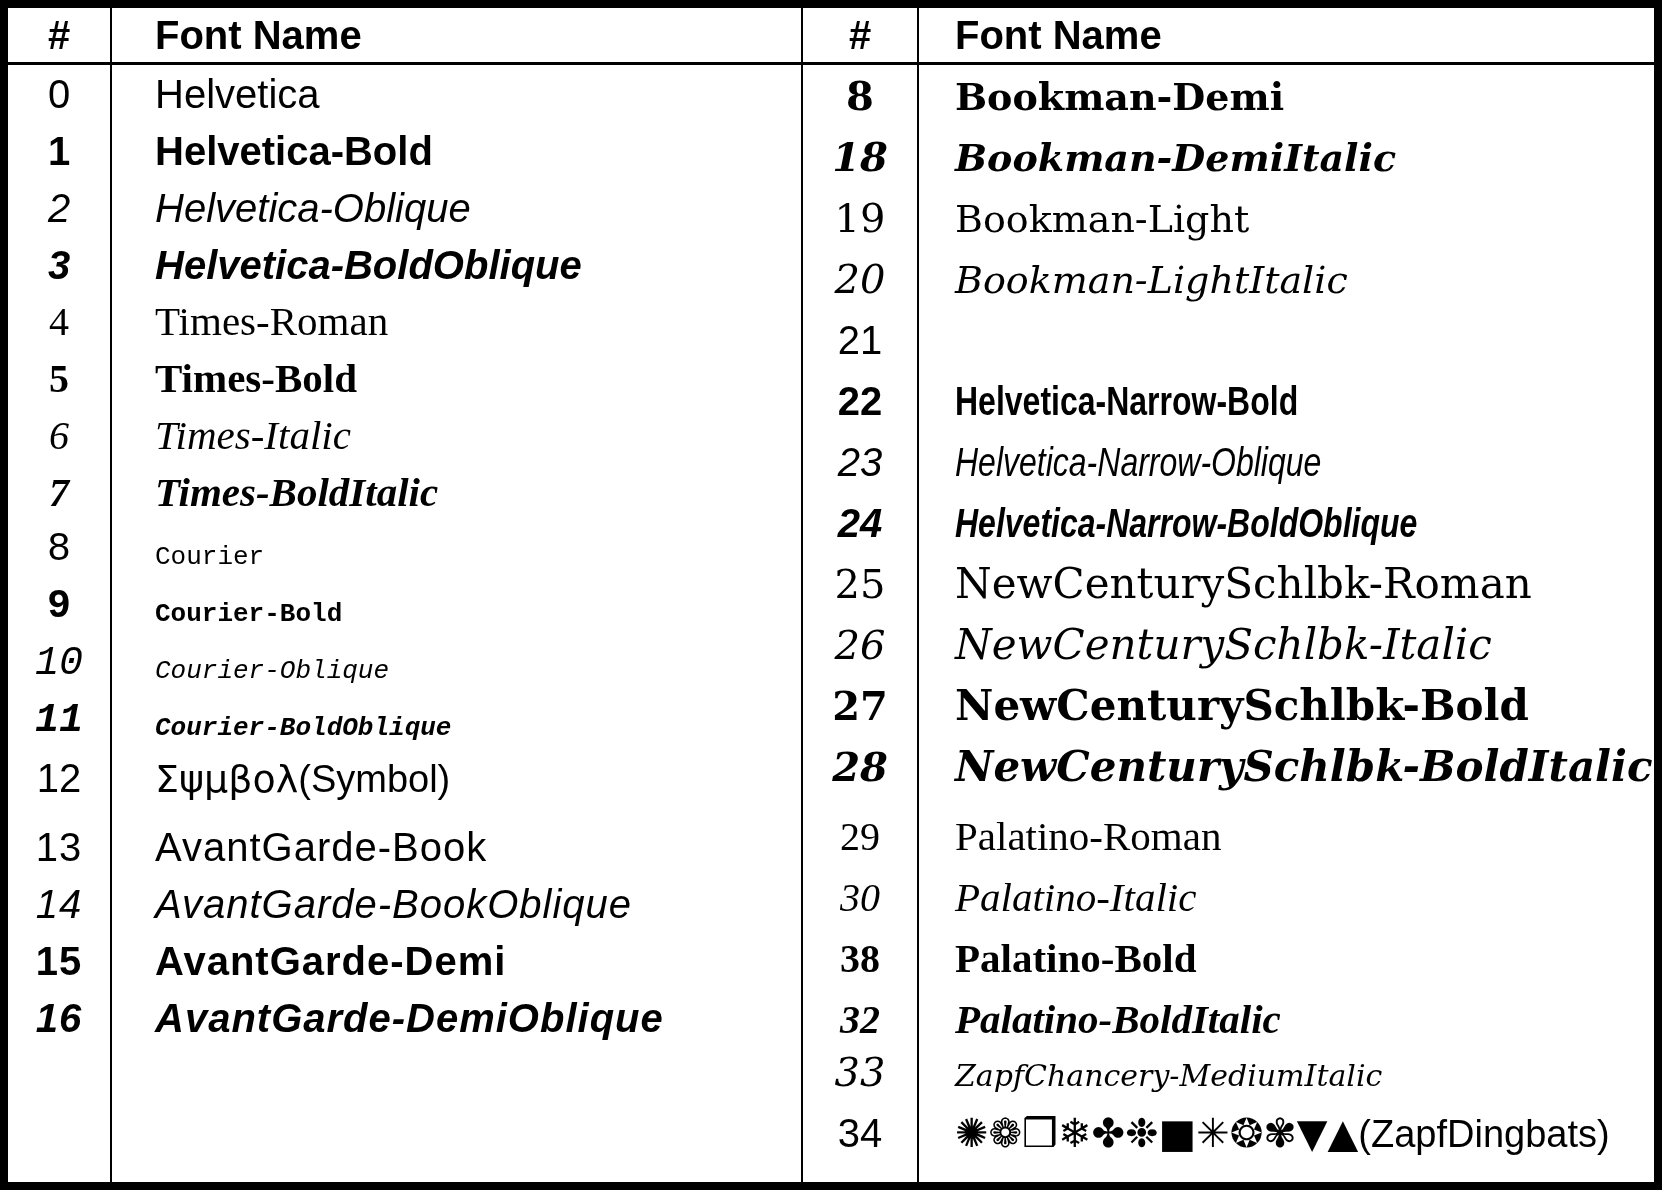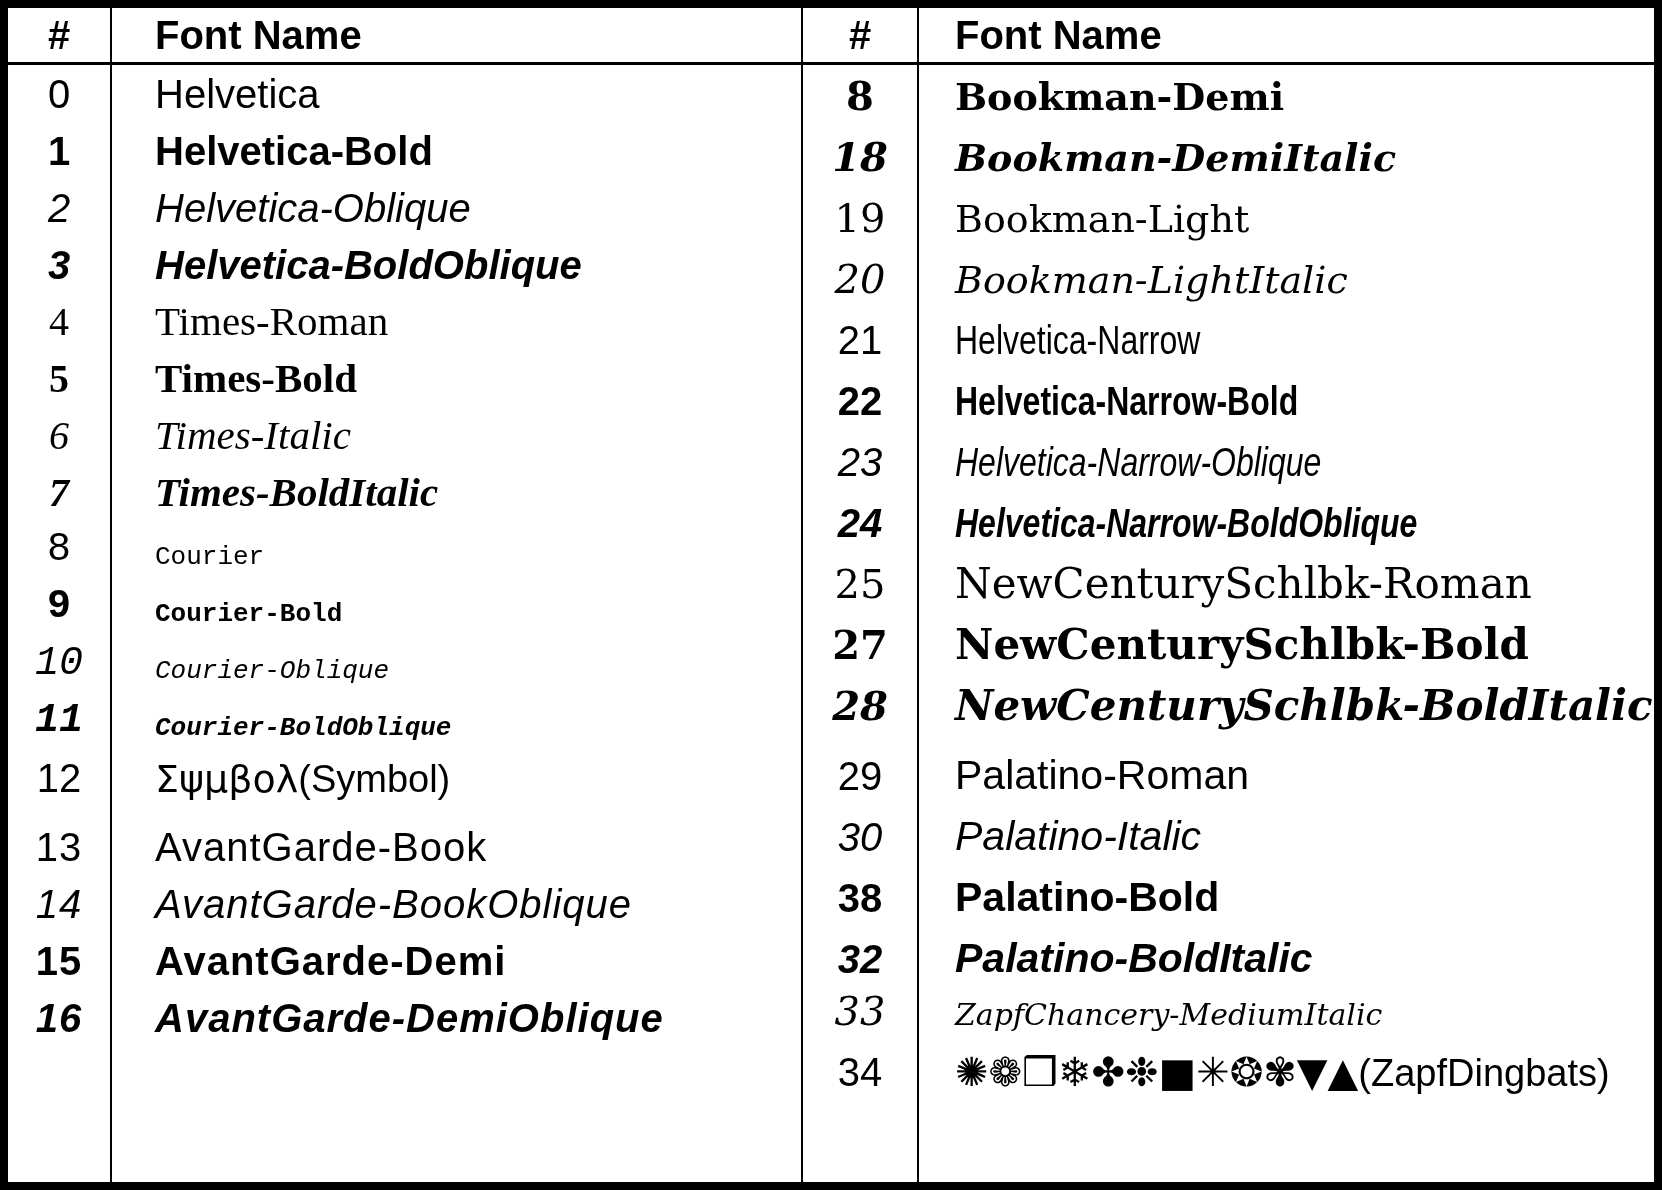--- a/index.html
+++ b/index.html
@@ -28,21 +28,21 @@
   
   .helv{font-family:"Liberation Sans",sans-serif;}
   .times{font-family:"Liberation Serif",serif;font-size:41px;}
   .mono{font-family:"Liberation Mono",monospace;font-size:26px;}
   .symbol{font-family:"DejaVu Sans",sans-serif;font-size:38px;}
   .avant{font-family:"Liberation Sans",sans-serif;letter-spacing:1px;margin-top:24px;}
   .narrow{font-family:"Liberation Sans",sans-serif;}
   .inner.narrow{transform:scaleX(0.8);transform-origin:0 50%;}
   .bookman{font-family:"DejaVu Serif",serif;font-size:38px;}
   .newcent{font-family:"DejaVu Serif",serif;font-size:42px;}
-  .palatino{font-family:Liberation Sans, sans-serif;font-size:41px;margin-top:18px;}
+  .palatino{font-family:Liberation Serif, serif;font-size:41px;margin-top:18px;}
   .chancery{font-family:"DejaVu Serif",serif;font-style:italic;font-size:30px;}
   .dingbats{font-family:"DejaVu Sans",sans-serif;font-size:40px;}
   .b{font-weight:700;}
   .i{font-style:italic;}
   .suffix{font-family:"Liberation Sans",sans-serif;font-weight:400;font-style:normal;
           font-size:38px;display:inline-block;}
 </style>
 </head>
 <body>
 
@@ -140,37 +140,40 @@
         <div class="row">
           <div class="cell num bookman">19</div>
           <div class="cell name"><span class="inner bookman">Bookman-Light</span></div>
         </div>
         <div class="row">
           <div class="cell num bookman i">20</div>
           <div class="cell name"><span class="inner bookman i">Bookman-LightItalic</span></div>
         </div>
         <div class="row">
           <div class="cell num narrow">21</div>
-          <div class="cell name"><span class="inner narrow">Helvetica-Narrow</span></div>
         </div>
         <div class="row">
           <div class="cell num narrow b">22</div>
           <div class="cell name"><span class="inner narrow b">Helvetica-Narrow-Bold</span></div>
         </div>
         <div class="row">
           <div class="cell num narrow i">23</div>
           <div class="cell name"><span class="inner narrow i">Helvetica-Narrow-Oblique</span></div>
         </div>
         <div class="row">
           <div class="cell num narrow b i">24</div>
           <div class="cell name"><span class="inner narrow b i">Helvetica-Narrow-BoldOblique</span></div>
         </div>
         <div class="row">
           <div class="cell num newcent">25</div>
           <div class="cell name"><span class="inner newcent">NewCenturySchlbk-Roman</span></div>
+        </div>
+        <div class="row">
+          <div class="cell num newcent i">26</div>
+          <div class="cell name"><span class="inner newcent i">NewCenturySchlbk-Italic</span></div>
         </div>
         <div class="row">
           <div class="cell num newcent b">27</div>
           <div class="cell name"><span class="inner newcent b">NewCenturySchlbk-Bold</span></div>
         </div>
         <div class="row">
           <div class="cell num newcent b i">28</div>
           <div class="cell name"><span class="inner newcent b i">NewCenturySchlbk-BoldItalic</span></div>
         </div>
         <div class="row">

